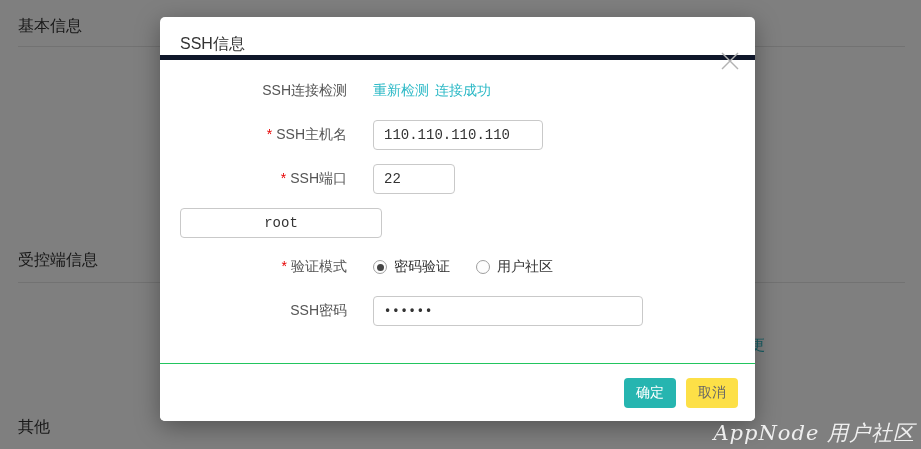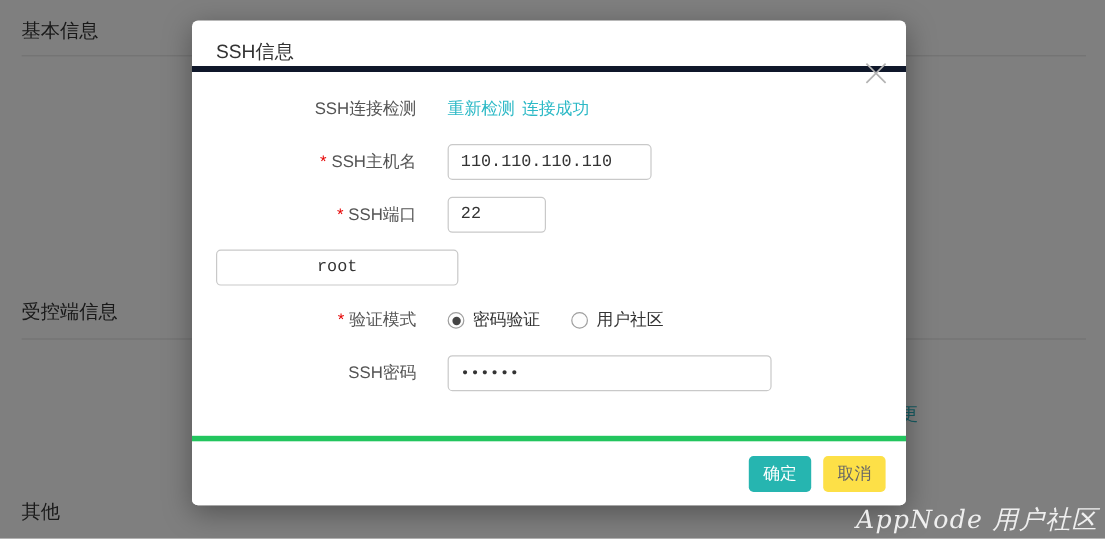--- a/index.html
+++ b/index.html
@@ -64,21 +64,21 @@
     width:14px; height:14px; border-radius:50%;
     border:1px solid #9e9e9e; background:#fdfdfd;
     display:flex; align-items:center; justify-content:center; flex-shrink:0;
   }
   .radio-circle.checked::after {
     content:""; width:7px; height:7px; border-radius:50%; background:#444;
   }
   .radio-label { font-size:14px; color:#333; margin-left:7px; }
   .modal-footer {
     position:absolute; left:0; right:0; bottom:0; height:58px;
-    border-top:5px solid #22c55e; border-radius:0 0 5px 5px;
+    border-top:1px solid #22c55e; border-radius:0 0 5px 5px;
     display:flex; align-items:center; justify-content:flex-end;
     padding-right:17px; gap:10px; background:#fff;
   }
   .btn {
     font-size:14px; border:none; border-radius:4px; padding:6px 12px;
     cursor:pointer; font-family:"Liberation Sans","DejaVu Sans",sans-serif;
   }
   .btn-primary { background:#26b5b0; color:#fff; }
   .btn-default { background:#fde047; color:#666; }
 

